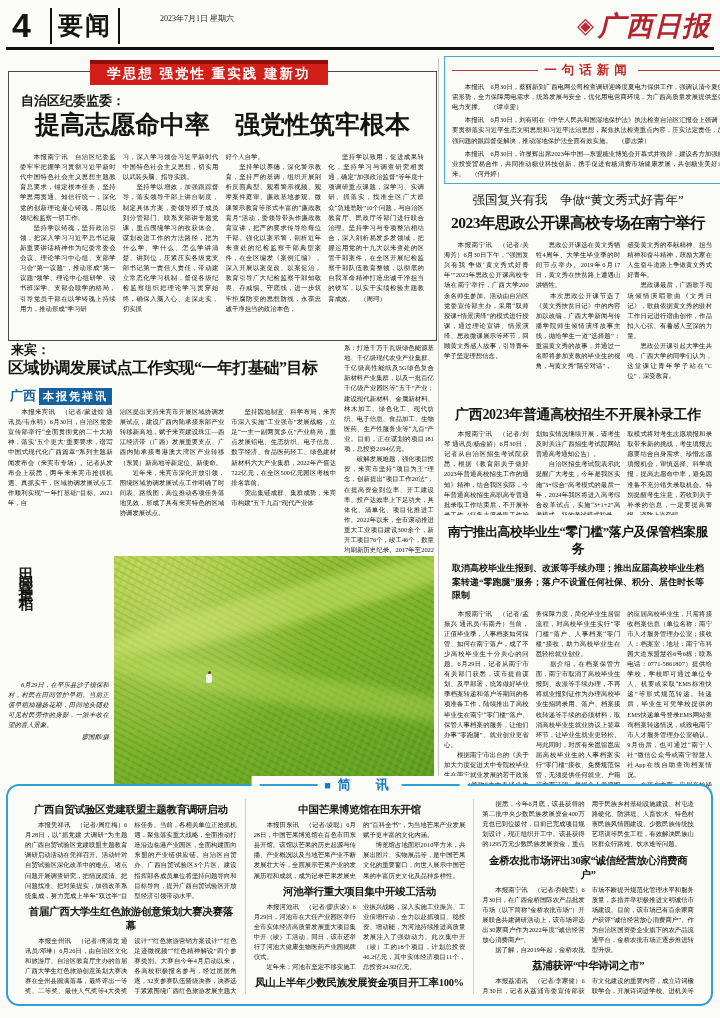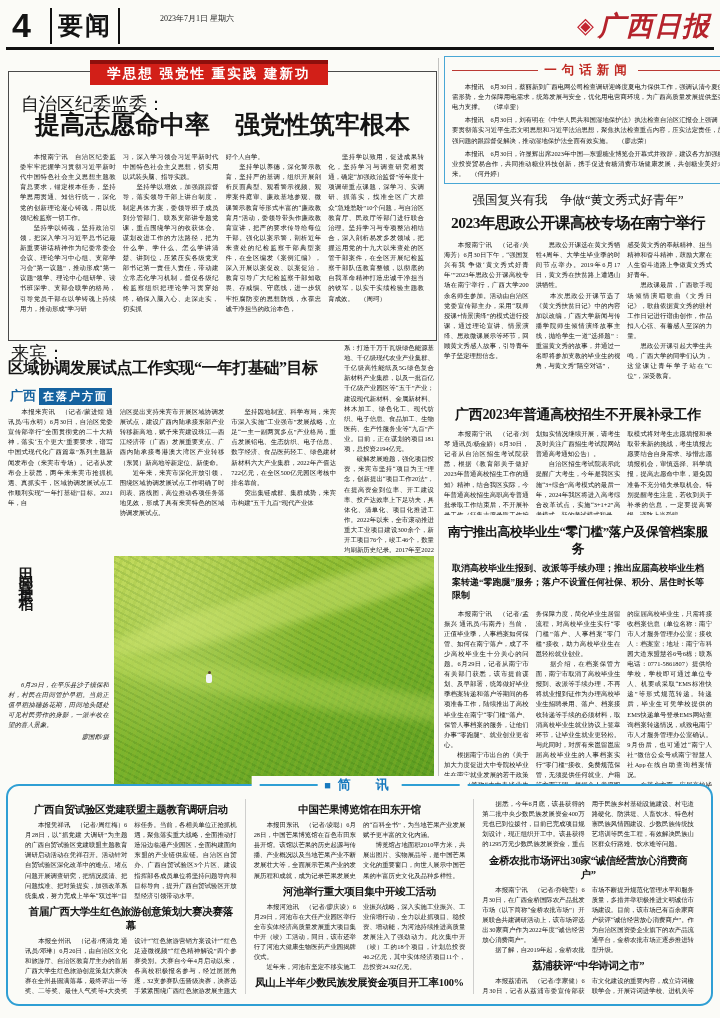--- a/index.html
+++ b/index.html
@@ -20,21 +20,21 @@
   
   .small{font-size:6.4px;line-height:1.58;text-align:justify;text-justify:inter-character;
          white-space:pre-wrap;overflow:hidden;}
   .cols{display:flex;gap:7px;}
   .cols .col{flex:1;}
   
   .banner{position:absolute;left:90px;top:60px;width:238px;height:21px;background:#d21f18;
           border-top:4px solid #8e0f0c;color:#fff;font-family:"Liberation Sans",sans-serif;
           font-weight:900;font-size:13.5px;text-align:center;line-height:20px;letter-spacing:2px;z-index:3;}
   .jiwei{position:absolute;left:8px;top:71px;width:427px;height:268px;border:1px solid #4a4a4a;z-index:1;}
-  .kicker{font-weight:400;font-size:18px;}
+  .kicker{font-weight:700;font-size:13px;}
   .jiwei .kicker{position:absolute;left:12px;top:20px;}
   .jiwei-headline{position:absolute;left:0;top:36px;width:100%;text-align:center;
         font-family:"Liberation Sans",sans-serif;font-weight:900;font-size:25px;letter-spacing:0px;}
   .jiwei-body{position:absolute;left:11px;top:80px;width:404px;height:178px;}
   
   .laibin{position:absolute;left:8px;top:341px;width:426px;height:212px;}
   .laibin .kicker{position:absolute;left:3px;top:0;}
   .laibin-headline{position:absolute;left:0px;top:17px;width:338px;font-weight:700;font-size:16px;
                    letter-spacing:-0.5px;}
   .fabu-label{position:absolute;left:2px;top:46px;display:flex;align-items:center;gap:3px;z-index:2;}
@@ -136,21 +136,21 @@
 　　坚持学以养德，深化警示教育，坚持严的基调，组织开展剖析反面典型、观看警示视频、观摩案件庭审、廉政基地参观、微课警示教育等形式丰富的“廉政教育月”活动，委领导带头作廉政教育宣讲，把严的要求传导给每位干部。强化以案示警，剖析近年来查处的纪检监察干部典型案件，在全区编发《案例汇编》，深入开展以案促改、以案促治，教育引导广大纪检监察干部知敬畏、存戒惧、守底线，进一步筑牢拒腐防变的思想防线，永葆忠诚干净担当的政治本色，</div>
       <div class="col small">　　坚持学以致用，促进成果转化，坚持学习与调查研究相贯通，确定“加强政治监督”等年度十项调研重点课题，深学习、实调研、抓落实，找准全区广大群众“急难愁盼”10个问题，与自治区教育厅、民政厅等部门进行联合治理。坚持学习与专项整治相结合，深入剖析易发多发领域，把握运用党的十九大以来查处的区管干部案件，在全区开展纪检监察干部队伍教育整顿，以彻底的自我革命精神打造忠诚干净担当的铁军，以实干实绩检验主题教育成效。　（周珂）</div>
     </div>
   </div>
 
   <div class="laibin">
     <div class="kicker">来宾：</div>
     <div class="laibin-headline">区域协调发展试点工作实现“一年打基础”目标</div>
     <div class="fabu-label">
       <span class="fabu-gx">广西</span>
-      <span class="fabu-box">在落户方面</span>
+      <span class="fabu-box">本报凭祥讯</span>
     </div>
     <div class="laibin-body cols">
       <div class="col small">　　本报来宾讯　（记者/蒙进煌 通讯员/韦永明）6月30日，自治区党委宣传部举行“全面贯彻党的二十大精神，落实‘五个更大’重要要求，谱写中国式现代化广西篇章”系列主题新闻发布会（来宾市专场）。记者从发布会上获悉，两年来来宾市抢抓机遇、真抓实干，区域协调发展试点工作顺利实现“一年打基础”目标。2021年，自</div>
       <div class="col small">治区提出支持来宾市开展区域协调发展试点，建设广西内陆承接东部产业转移新高地，赋予来宾建设珠江—西江经济带（广西）发展重要支点、广西内陆承接粤港澳大湾区产业转移（东翼）新高地等新定位、新使命。
 　　近年来，来宾市深化开放引领，围绕区域协调发展试点工作明确了时间表、路线图，高位推动各项任务落地见效，形成了具有来宾特色的区域协调发展试点。</div>
       <div class="col small">　　坚持因地制宜、科学布局，来宾市深入实施“工业强市”发展战略，立足“一主一副两翼多点”产业格局，重点发展铝电、生态纺织、电子信息、数字经济、食品医药轻工、绿色建材新材料六大产业集群，2022年产值达722亿元，在全区500亿元园区考核中排名靠前。
 　　突出集链成群、集群成势，来宾市构建“五千九百”现代产业体</div>
     </div>
     <div class="laibin-side small">系：打造千万千瓦级绿色能源基地、千亿级现代农业产业集群、千亿级高性能纸及5G绿色复合新材料产业集群，以及一批百亿千亿级产业园区等“五千”产业；建设现代新材料、金属新材料、林木加工、绿色化工、现代纺织、电子信息、食品加工、生物医药、生产性服务业等“九百”产业。目前，正在谋划的项目181项，总投资2194亿元。
 　　破解发展难题，强化项目投资，来宾市坚持“项目为王”理念，创新提出“项目工作20法”，在提高资金到位率、开工建设率、投产达效率上下足功夫，具体化、清单化、项目化推进工作。2022年以来，全市滚动推进重大工业项目建设300余个，新开工项目76个，竣工46个，数量均刷新历史纪录。2017年至2022年，来宾市重大项目投资连续6年保持两位数以上增长，2023年一季度，来宾市投资增长速度位居全区前列。</div>

